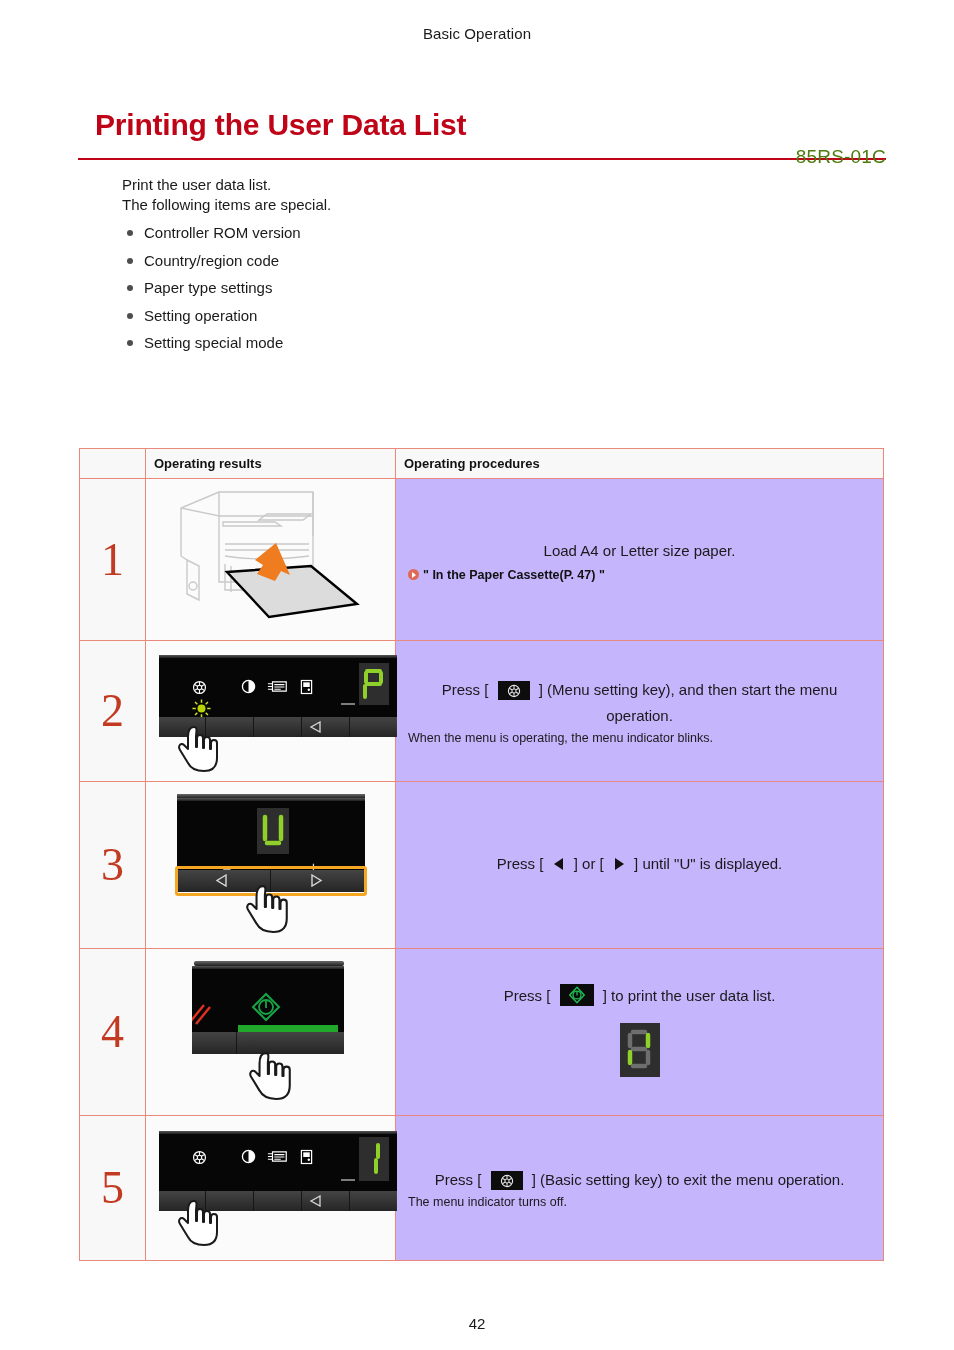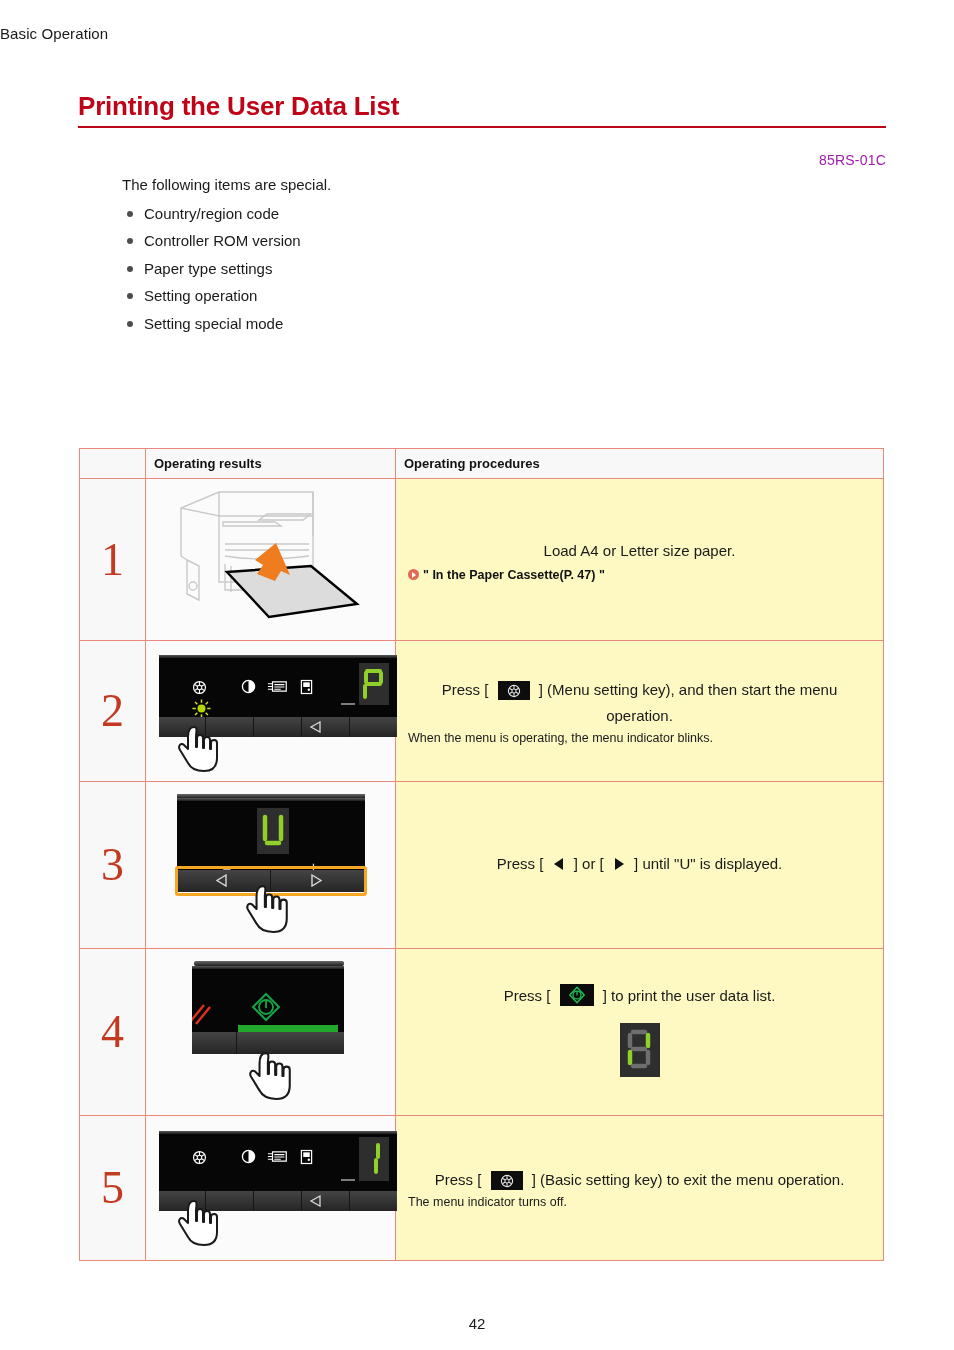--- a/index.html
+++ b/index.html
@@ -12,50 +12,50 @@
     font-family: "Liberation Sans", sans-serif;
     color: #1a1a1a;
     position: relative;
     overflow: hidden;
   }
 
   
   .running-header {
     position: absolute;
     top: 25px; left: 0; right: 0;
-    text-align: left;
+    text-align: center;
     font-size: 15px;
     color: #1a1a1a;
     letter-spacing: .1px;
   }
 
   
   .title-wrap {
     position: absolute;
     top: 92px; left: 78px; width: 808px;
   }
   .page-title {
-    font-size: 26px;
+    font-size: 30px;
     font-weight: bold;
     color: #c00418;
     letter-spacing: -0.2px;
     line-height: 1.08;
-    margin: 0;
+    margin: 17px;
   }
   .title-rule {
     margin-top: 6px;
     height: 2px;
     background: #c00418;
     width: 100%;
   }
   .doc-code {
     position: absolute;
-    top: 152px; right: 68px;
-    font-size: 14px;
-    color: #a21caf;
+    top: 146px; right: 68px;
+    font-size: 19px;
+    color: #4d7c0f;
     letter-spacing: .2px;
   }
 
   
   .intro {
     position: absolute;
     top: 175px; left: 122px; width: 700px;
   }
   .intro p {
     margin: 0;
@@ -117,21 +117,21 @@
     font-size: 46px;
     color: #c33a22;
     line-height: 1;
   }
   td.result-cell {
     background: #fbfbfb;
     text-align: center;
     padding: 6px 0;
   }
   td.proc-cell {
-    background: #fef9c3;
+    background: #c4b5fd;
     padding: 10px 12px;
   }
 
   .proc-main {
     text-align: center;
     font-size: 15px;
     line-height: 26px;
     color: #1a1a1a;
   }
   .proc-main-line2 { text-align: center; }
@@ -258,29 +258,30 @@
 
 <div class="running-header">Basic Operation</div>
 
 <div class="title-wrap">
   <h1 class="page-title">Printing the User Data List</h1>
   <div class="title-rule"></div>
 </div>
 <div class="doc-code">85RS-01C</div>
 
 <div class="intro">
+  <p>Print the user data list.</p>
   <p>The following items are special.</p>
   <ul class="item-list">
     <li>
       <span class="bullet"></span>
-      <span>Country/region code</span>
+      <span>Controller ROM version</span>
     </li>
     <li>
       <span class="bullet"></span>
-      <span>Controller ROM version</span>
+      <span>Country/region code</span>
     </li>
     <li>
       <span class="bullet"></span>
       <span>Paper type settings</span>
     </li>
     <li>
       <span class="bullet"></span>
       <span>Setting operation</span>
     </li>
     <li>

